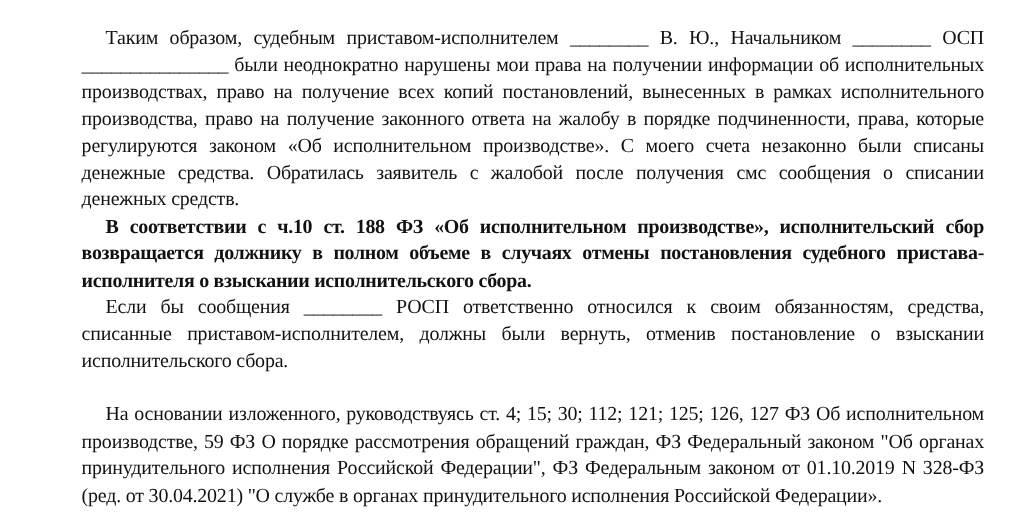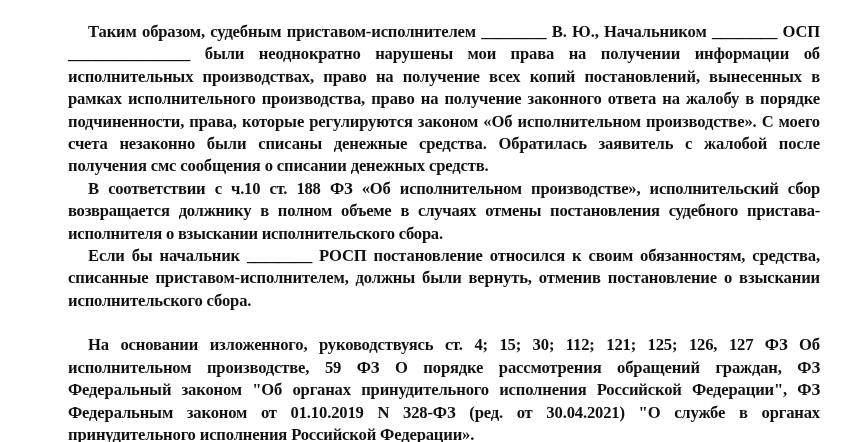--- a/index.html
+++ b/index.html
@@ -9,27 +9,26 @@
     color: #111;
   }
   .page { position: absolute; left: 68px; top: 21px; width: 752px; }
   p {
     margin: 0;
     font-size: 16.6px;
     line-height: 22.4px;
     text-align: justify;
     text-indent: 20px;
     letter-spacing: -0.15px;
-    font-weight: bold;
   }
   p.bold { font-weight: bold; letter-spacing: -0.25px; }
   .gap { height: 22px; }
 </style>
 </head>
 <body>
 
 <div class="page">
   <p>Таким образом, судебным приставом-исполнителем ________ В. Ю., Начальником ________ ОСП _______________ были неоднократно нарушены мои права на получении информации об исполнительных производствах, право на получение всех копий постановлений, вынесенных в рамках исполнительного производства, право на получение законного ответа на жалобу в порядке подчиненности, права, которые регулируются законом «Об исполнительном производстве». С моего счета незаконно были списаны денежные средства. Обратилась заявитель с жалобой после получения смс сообщения о списании денежных средств.</p>
   <p class="bold">В соответствии с ч.10 ст. 188 ФЗ «Об исполнительном производстве», исполнительский сбор возвращается должнику в полном объеме в случаях отмены постановления судебного пристава-исполнителя о взыскании исполнительского сбора.</p>
-  <p>Если бы начальник ________ РОСП постановление относился к своим обязанностям, средства, списанные приставом-исполнителем, должны были вернуть, отменив постановление о взыскании исполнительского сбора.</p>
+  <p>Если бы сообщения ________ РОСП ответственно относился к своим обязанностям, средства, списанные приставом-исполнителем, должны были вернуть, отменив постановление о взыскании исполнительского сбора.</p>
   <div class="gap"></div>
   <p>На основании изложенного, руководствуясь ст. 4; 15; 30; 112; 121; 125; 126, 127 ФЗ Об исполнительном производстве, 59 ФЗ О порядке рассмотрения обращений граждан, ФЗ Федеральный законом "Об органах принудительного исполнения Российской Федерации", ФЗ Федеральным законом от 01.10.2019 N 328-ФЗ (ред. от 30.04.2021) "О службе в органах принудительного исполнения Российской Федерации».</p>
 </div>
 
 </body></html>

